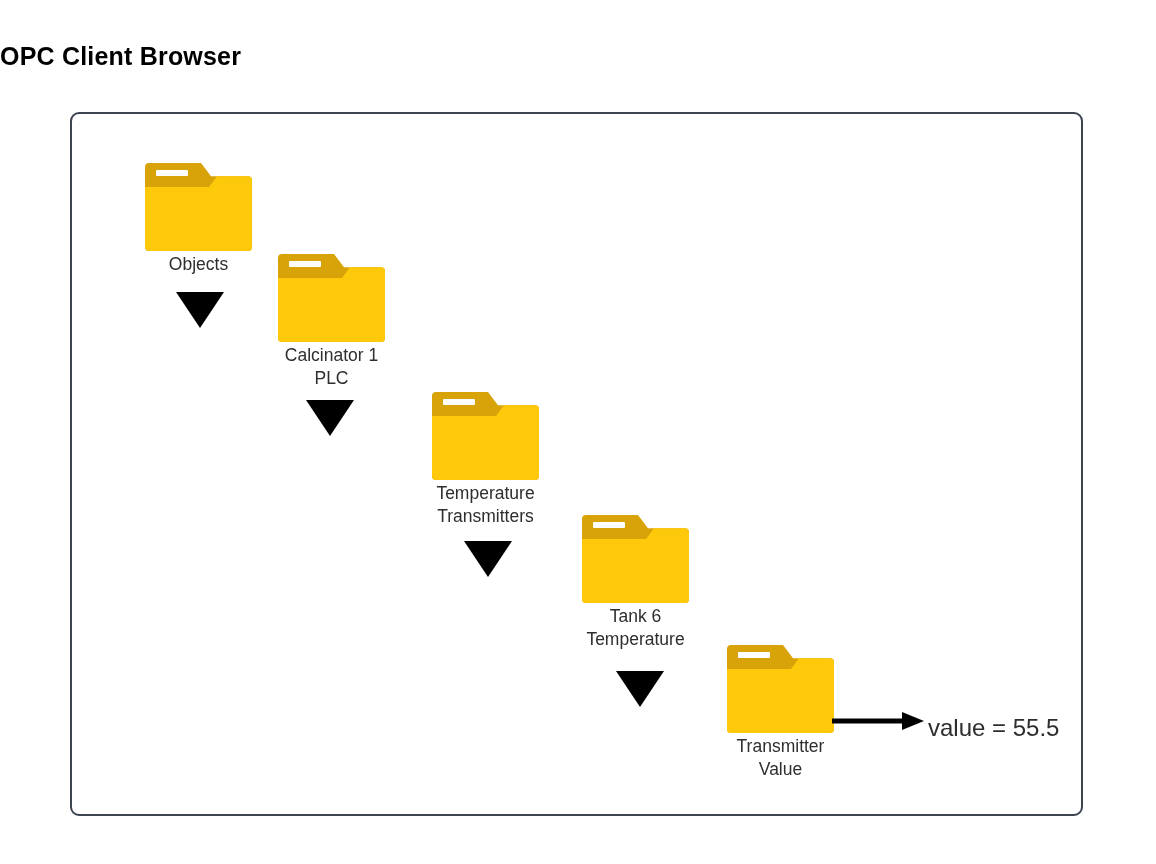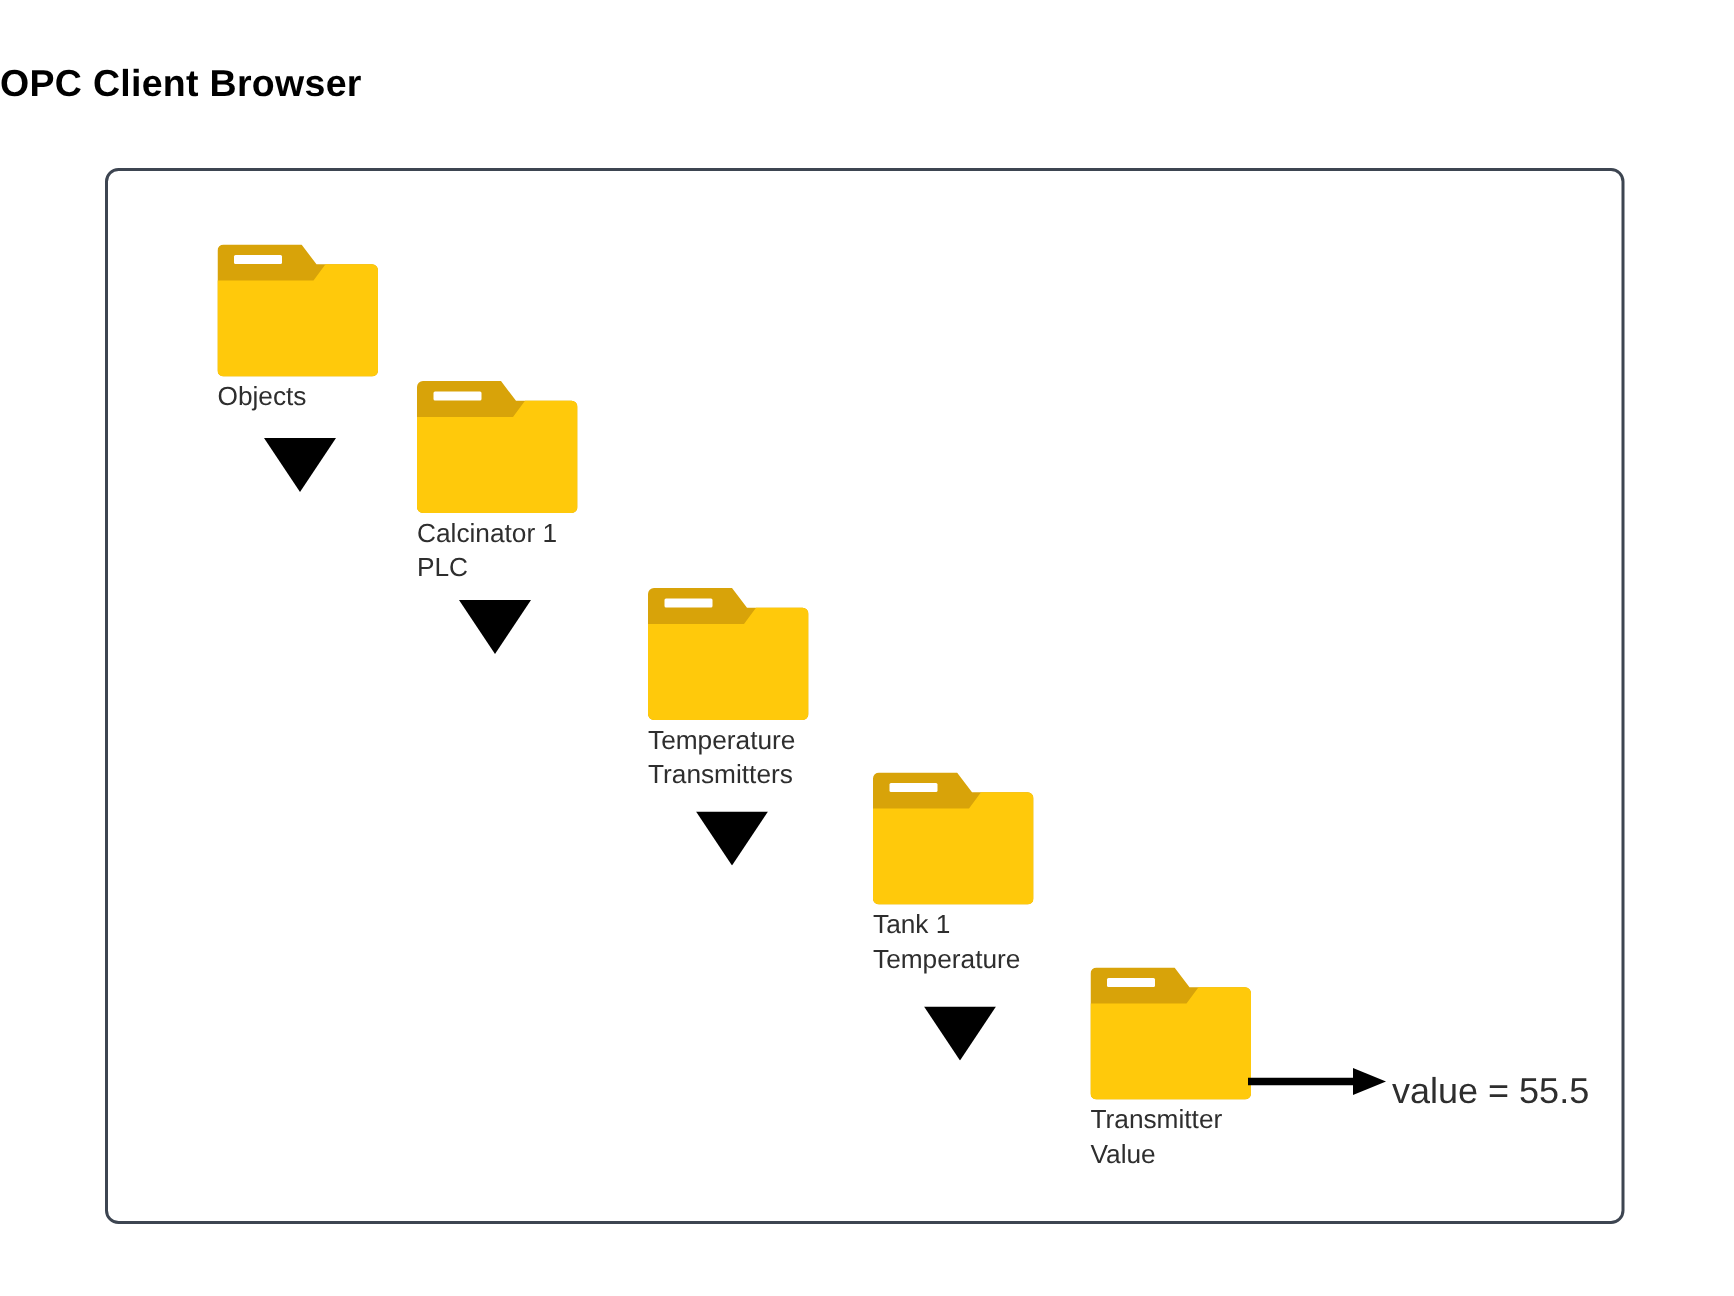--- a/index.html
+++ b/index.html
@@ -46,21 +46,21 @@
   }
   .folder-icon {
     position: relative;
     display: block;
   }
   .folder-icon svg {
     display: block;
   }
   .node-label {
     margin-top: 2px;
-    text-align: left;
+    text-align: center;
     font-size: 17.5px;
     line-height: 23px;
     color: #2e2e2e;
     white-space: pre-line;
     font-family: "Liberation Sans", sans-serif;
   }
 
   
   .connector-arrow {
     position: absolute;
@@ -148,21 +148,21 @@
              V 84 a 4 4 0 0 1 -4 4
              H 4 a 4 4 0 0 1 -4 -4
              V 4 a 4 4 0 0 1 4 -4 Z" fill="#D8A309"></path>
     <path d="M 0 24 H 64 L 72 13.200000000000001 H 103
              a 4 4 0 0 1 4 4
              V 84 a 4 4 0 0 1 -4 4
              H 4 a 4 4 0 0 1 -4 -4 Z" fill="#FFC90B"></path>
     <rect x="11" y="7" width="32" height="6" rx="1" fill="#ffffff"></rect>
   </svg>
     </span>
-    <div class="node-label">Tank 1
+    <div class="node-label">Tank 6
 Temperature</div>
   </div>
 <div class="tree-node" style="left: 727px; top: 645px; width: 107px;">
     <span class="folder-icon">
   <svg width="107" height="88" viewBox="0 0 107 88" xmlns="http://www.w3.org/2000/svg">
     <path d="M 4 0 H 56 L 66 13.200000000000001 H 103
              a 4 4 0 0 1 4 4
              V 84 a 4 4 0 0 1 -4 4
              H 4 a 4 4 0 0 1 -4 -4
              V 4 a 4 4 0 0 1 4 -4 Z" fill="#D8A309"></path>

